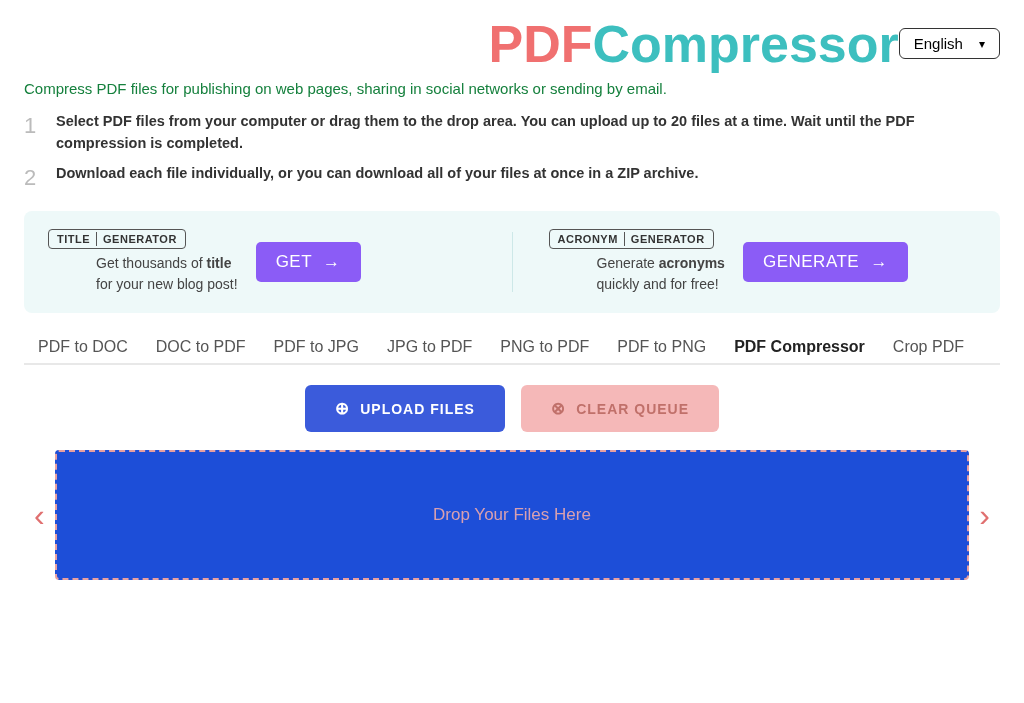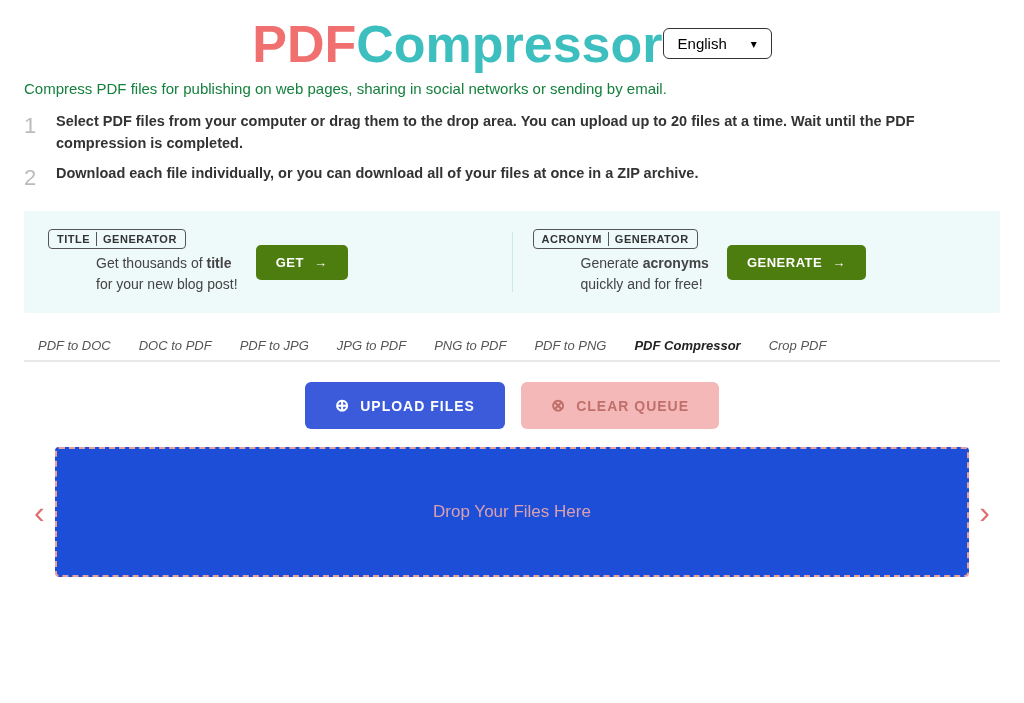--- a/index.html
+++ b/index.html
@@ -11,21 +11,21 @@
     }
     .page-wrapper {
       max-width: 1024px;
       margin: 0 auto;
       padding: 18px 24px 0 24px;
     }
     
     .header {
       display: flex;
       align-items: flex-start;
-      justify-content: center;
+      justify-content: flex-end;
       margin-bottom: 10px;
     }
     .logo {
       font-size: 52px;
       font-weight: 900;
       line-height: 1;
     }
     .logo-pdf {
       color: #f07070;
     }
@@ -34,21 +34,21 @@
     }
     .lang-selector {
       display: flex;
       align-items: center;
       border: 1.5px solid #333;
       border-radius: 6px;
       padding: 6px 14px;
       font-size: 15px;
       cursor: pointer;
       background: #fff;
-      gap: 24px;
+      gap: 16px;
       margin-top: 10px;
     }
     .lang-selector .chevron {
       font-size: 12px;
     }
     
     .subtitle {
       font-size: 15px;
       color: #15803d;
       margin-bottom: 14px;
@@ -72,26 +72,26 @@
     }
     .step-text {
       font-size: 14.5px;
       line-height: 1.5;
       color: #333;
       font-weight: bold;
     }
     
     .ad-banner {
       background: #eef9f9;
-      border-radius: 1px;
+      border-radius: 8px;
       display: flex;
       align-items: center;
       padding: 18px 24px;
       margin-bottom: 18px;
-      gap: 0;
+      gap: 16px;
       min-height: 90px;
       position: relative;
       overflow: hidden;
     }
     .ad-section {
       flex: 1;
       display: flex;
       align-items: center;
       gap: 18px;
     }
@@ -121,53 +121,52 @@
     .ad-badge .badge-sep {
       width: 1px;
       background: #555;
       height: 14px;
       margin: 0 6px;
     }
     .ad-text strong {
       font-weight: 700;
     }
     .ad-btn {
-      background: #4d7c0f;
+      background: #8b5cf6;
       color: #fff;
       border: none;
       border-radius: 5px;
       padding: 10px 20px;
-      font-size: 13px;
-      font-weight: 700;
+      font-size: 17px;
+      font-weight: 400;
       cursor: pointer;
       letter-spacing: 0.5px;
       white-space: nowrap;
     }
     .ad-btn .arrow {
       margin-left: 6px;
     }
     
     .nav-tabs {
       display: flex;
       gap: 0;
       border-bottom: 2px solid #e8e8e8;
       margin-bottom: 20px;
       flex-wrap: nowrap;
       overflow-x: auto;
     }
     .nav-tab {
       padding: 7px 14px;
-      font-size: 13px;
+      font-size: 16px;
       color: #555;
       cursor: pointer;
       white-space: nowrap;
       border-bottom: 2px solid transparent;
       margin-bottom: -2px;
       text-decoration: none;
-      font-style: italic;
     }
     .nav-tab.active {
       font-weight: 700;
       color: #222;
       border-bottom: 2px solid #333;
     }
     
     .action-buttons {
       display: flex;
       justify-content: center;

